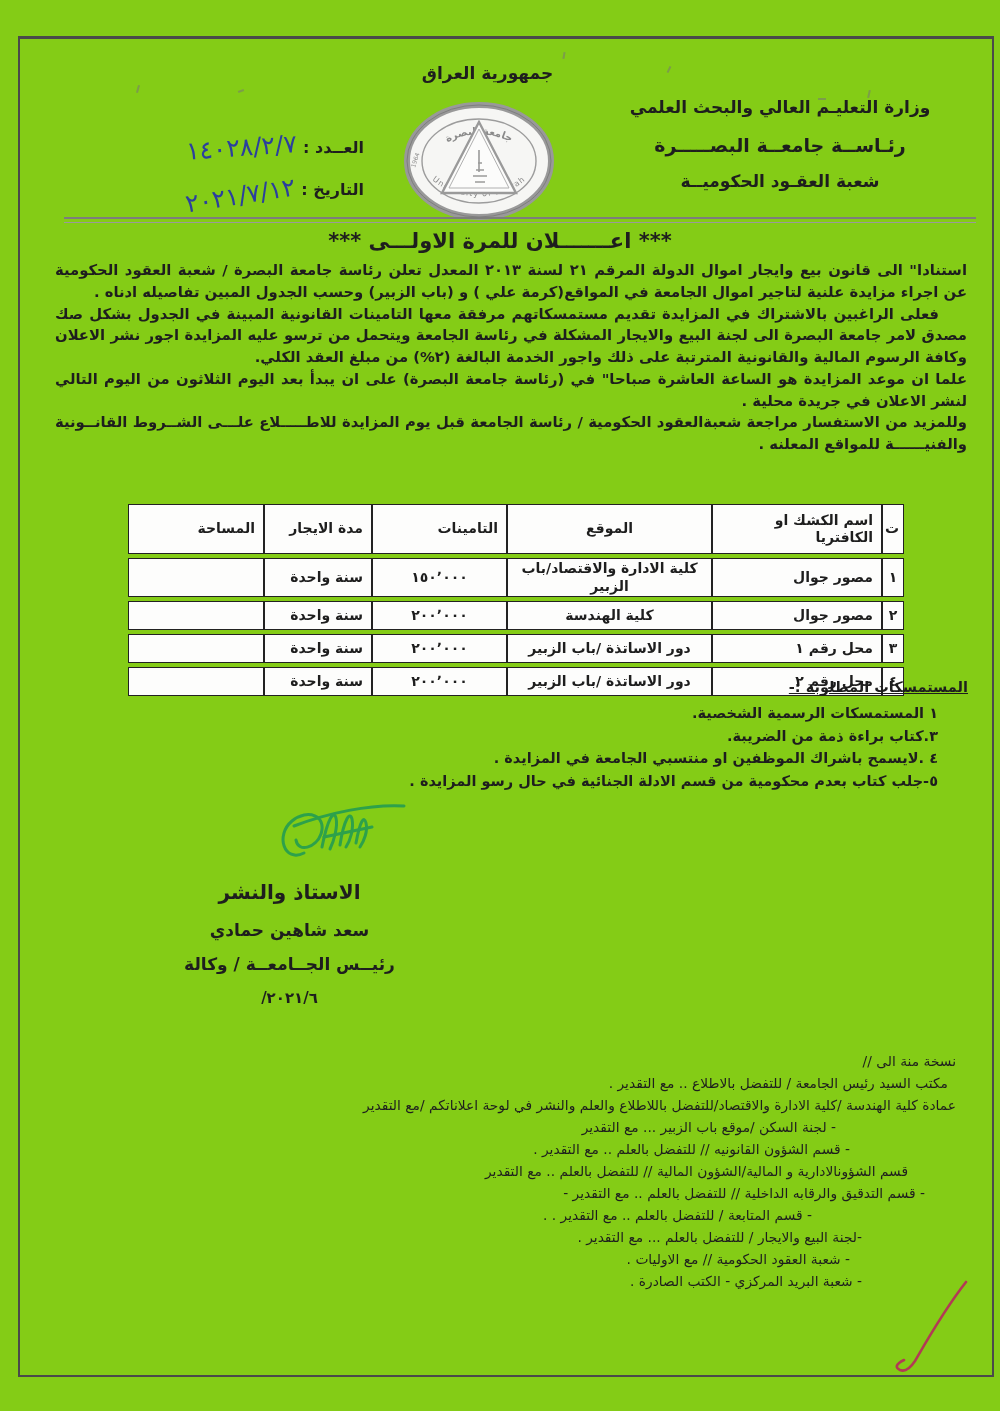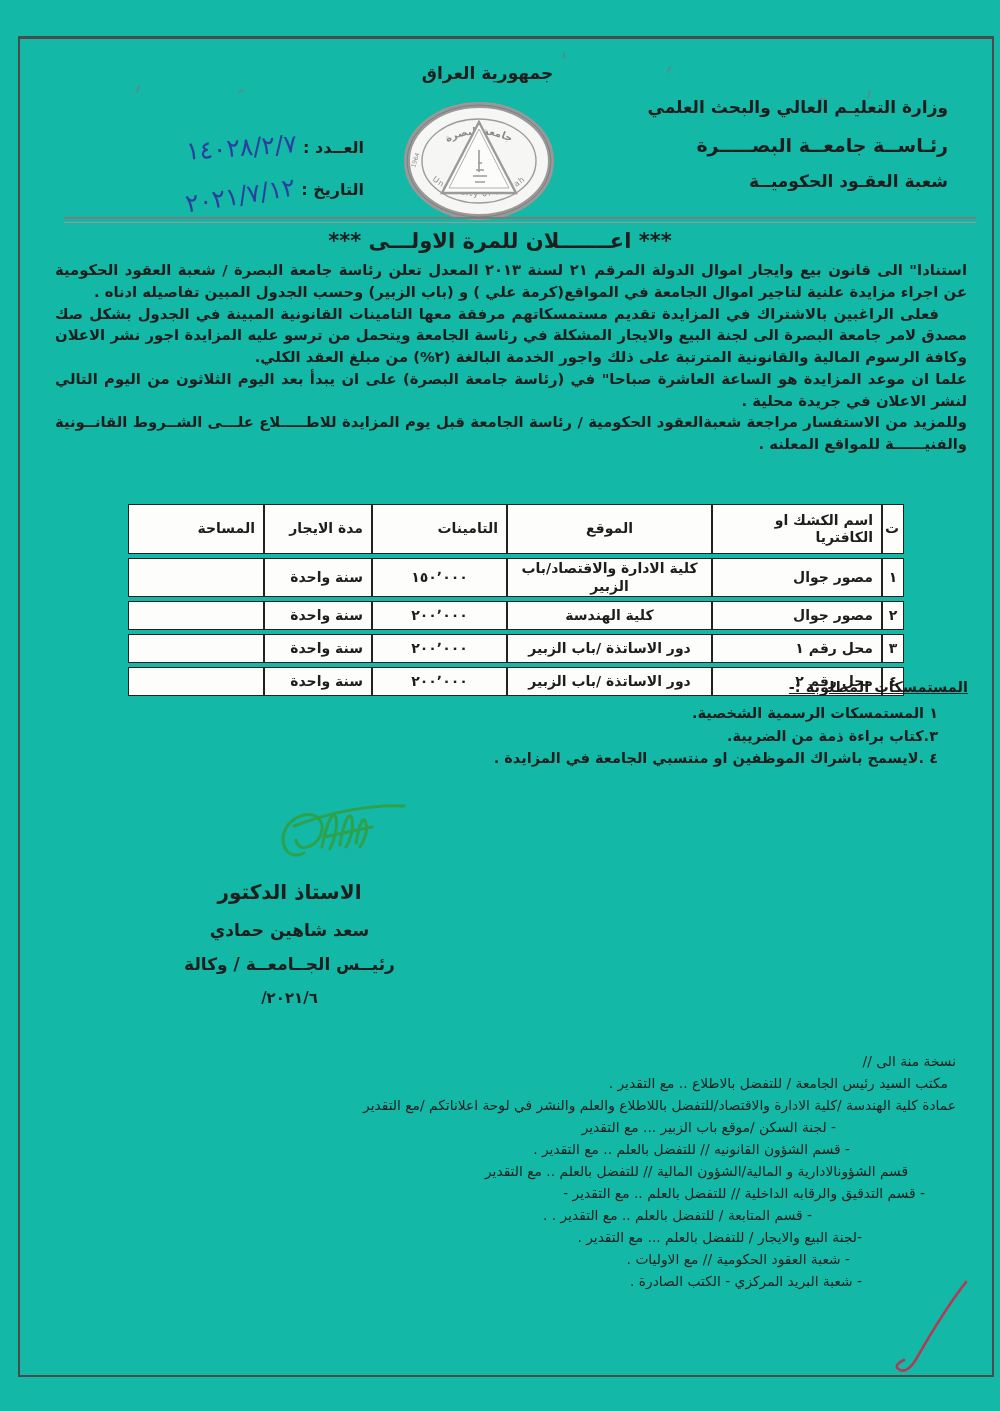--- a/index.html
+++ b/index.html
@@ -1,25 +1,25 @@
 <!DOCTYPE html>
 <html lang="ar"><head>
 <meta charset="utf-8">
 <style>
   html,body{margin:0;padding:0;background:#ffffff;}
-  .page{position:relative;width:1000px;height:1411px;background:#14b8a6;overflow:hidden;
+  .page{position:relative;width:1000px;height:1411px;background:#84cc16;overflow:hidden;
         font-family:"DejaVu Sans",sans-serif;color:#1e1e1e;}
   .frame{position:absolute;left:18px;top:36px;width:972px;height:1336px;
          border:2px solid #4a4a4a;border-top-width:3px;background:transparent;}
   .speck{position:absolute;background:#777;opacity:.55;}
 
   .country{position:absolute;top:63px;left:380px;width:215px;text-align:center;
            font-size:17px;font-weight:bold;direction:rtl;}
   .seal{position:absolute;left:402px;top:100px;}
-  .gov{position:absolute;top:97px;right:52px;width:360px;
+  .gov{position:absolute;top:97px;right:40px;width:360px;text-align:center;
        font-weight:bold;direction:rtl;}
   .gov-ministry{font-size:17px;margin-bottom:17px;}
   .gov-univ{font-size:19px;margin-bottom:15px;}
   .gov-div{font-size:17px;}
 
   .meta{position:absolute;left:42px;top:126px;width:322px;direction:rtl;}
   .meta-row{display:flex;align-items:center;font-weight:bold;font-size:16px;height:42px;}
   .meta-label{white-space:nowrap;}
   .hand{color:#2b3f9e;font-weight:normal;font-size:25px;letter-spacing:3px;
         display:inline-block;margin-right:6px;}
@@ -179,33 +179,34 @@
         <td></td>
       </tr>
     </tbody>
   </table>
 
   <div class="req-heading">المستمسكات المطلوبة :-</div>
   <div class="req-list">
     <div>١ المستمسكات الرسمية الشخصية.</div>
     <div>٣.كتاب براءة ذمة من الضريبة.</div>
     <div>٤ .لايسمح باشراك الموظفين او منتسبي الجامعة في المزايدة .</div>
+    <div>٥-جلب كتاب بعدم محكومية من قسم الادلة الجنائية في حال رسو المزايدة .</div>
   </div>
 
   <svg class="sig-svg" width="150" height="88" viewBox="0 0 150 88">
     <g fill="none" stroke-width="3" stroke-linecap="round" stroke="#2da14b">
       <path d="M34 58 C14 68 5 40 22 26 C38 13 57 21 51 39 C46 53 28 58 26 45"></path>
       <path d="M52 52 C58 22 64 15 66 23 C68 31 64 46 60 54"></path>
       <path d="M70 50 C74 24 80 16 82 24 C84 34 80 46 76 52"></path>
       <path d="M86 48 C90 26 94 20 96 28 C98 36 94 46 90 52"></path>
       <path d="M24 31 C58 18 100 9 134 11"></path>
       <path d="M54 42 L102 32"></path>
     </g>
   </svg>
-  <div class="sig-line sig-honorific">الاستاذ الدكتور</div>
+  <div class="sig-line sig-honorific">الاستاذ والنشر</div>
   <div class="sig-line sig-name">سعد شاهين حمادي</div>
   <div class="sig-line sig-pos">رئيــس الجــامعــة / وكالة</div>
   <div class="sig-line sig-date" dir="ltr">٢٠٢١/٦/</div>
 
   <div class="dist">
     <div style="margin-right:0">نسخة منة الى //</div>
     <div style="margin-right:8px">مكتب السيد رئيس الجامعة / للتفضل بالاطلاع .. مع التقدير .</div>
     <div style="margin-right:0">عمادة كلية الهندسة /كلية الادارة والاقتصاد/للتفضل باللاطلاع والعلم والنشر في لوحة اعلاناتكم /مع التقدير</div>
     <div style="margin-right:120px">- لجنة السكن /موقع باب الزبير  ... مع التقدير</div>
     <div style="margin-right:106px">- قسم الشؤون القانونيه // للتفضل بالعلم .. مع التقدير .</div>

